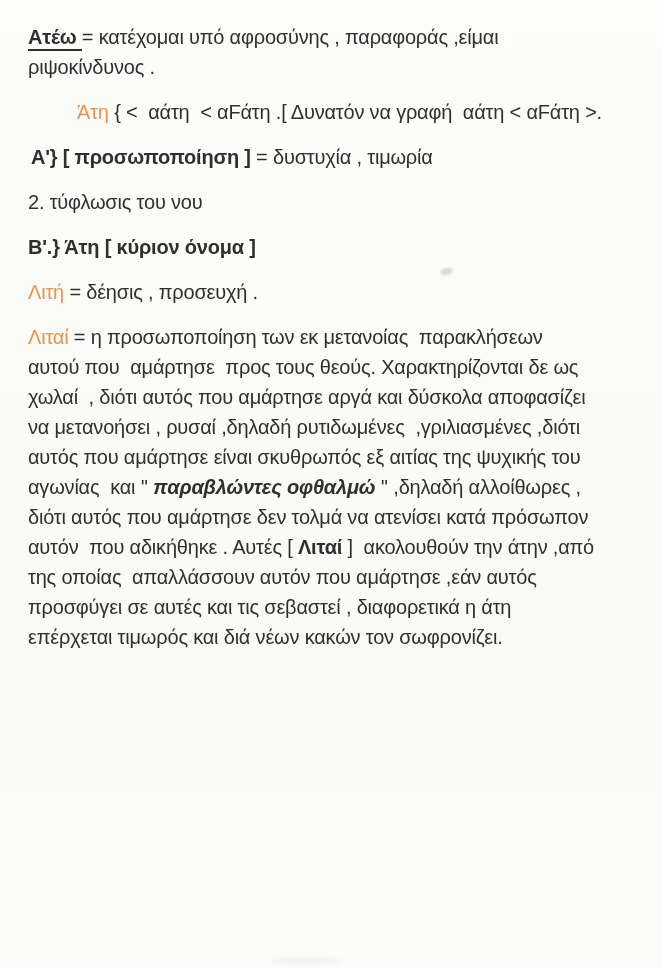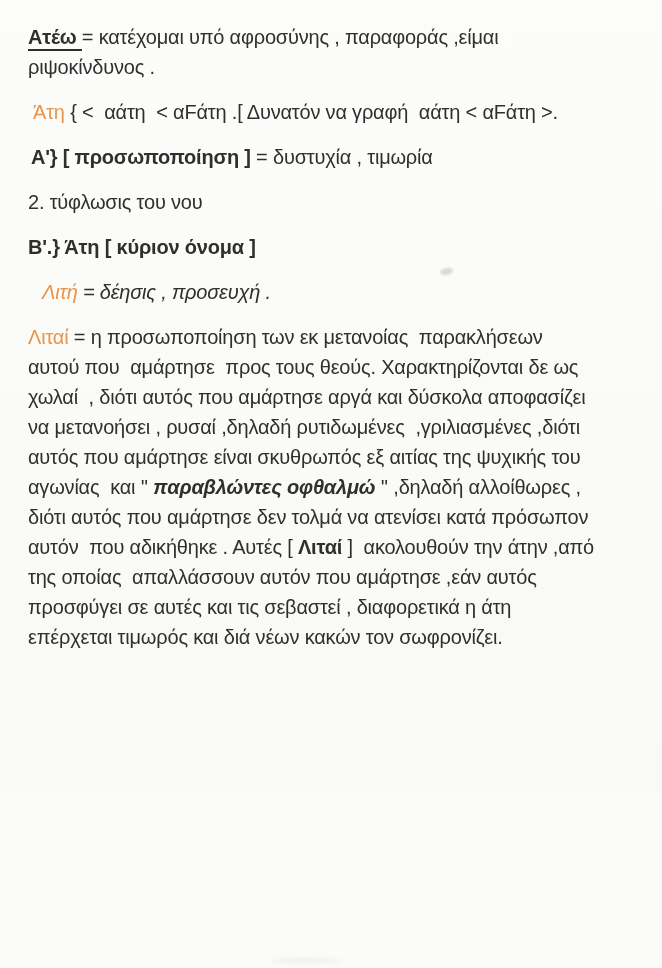--- a/index.html
+++ b/index.html
@@ -60,25 +60,25 @@
     opacity: 0.35;
   }
 </style>
 </head>
 <body>
 
 <div class="paper">
   <div class="doc-body">
       <p class="para"><span class="seg bold underline">Ατέω </span><span class="seg">= κατέχομαι υπό αφροσύνης , παραφοράς ,είμαι
 ριψοκίνδυνος .</span></p>
-      <p class="para" style="margin-left: 5px;"><span class="seg orange">Άτη</span><span class="seg"> { &lt;  αάτη  &lt; αFάτη .[ Δυνατόν να γραφή  αάτη &lt; αFάτη &gt;.</span></p>
+      <p class="para" style="margin-left: 5px; text-align: center;"><span class="seg orange">Άτη</span><span class="seg"> { &lt;  αάτη  &lt; αFάτη .[ Δυνατόν να γραφή  αάτη &lt; αFάτη &gt;.</span></p>
       <p class="para" style="margin-left: 3px;"><span class="seg bold">Α'} [ προσωποποίηση ]</span><span class="seg"> = δυστυχία , τιμωρία</span></p>
       <p class="para"><span class="seg">2. τύφλωσις του νου</span></p>
       <p class="para"><span class="seg bold">Β'.} Άτη [ κύριον όνομα ]</span></p>
-      <p class="para" style="margin-left: 14px; font-style: italic;"><span class="seg orange">Λιτή</span><span class="seg"> = δέησις , προσευχή .</span></p>
+      <p class="para" style="margin-left: 0;"><span class="seg orange">Λιτή</span><span class="seg"> = δέησις , προσευχή .</span></p>
       <p class="para"><span class="seg orange">Λιταί</span><span class="seg"> = η προσωποποίηση των εκ μετανοίας  παρακλήσεων
 αυτού που  αμάρτησε  προς τους θεούς. Χαρακτηρίζονται δε ως
 χωλαί  , διότι αυτός που αμάρτησε αργά και δύσκολα αποφασίζει
 να μετανοήσει , ρυσαί ,δηλαδή ρυτιδωμένες  ,γριλιασμένες ,διότι
 αυτός που αμάρτησε είναι σκυθρωπός εξ αιτίας της ψυχικής του
 αγωνίας  και '' </span><span class="seg italic">παραβλώντες οφθαλμώ</span><span class="seg"> '' ,δηλαδή αλλοίθωρες ,
 διότι αυτός που αμάρτησε δεν τολμά να ατενίσει κατά πρόσωπον
 αυτόν  που αδικήθηκε . Αυτές [ </span><span class="seg bold">Λιταί</span><span class="seg"> ]  ακολουθούν την άτην ,από
 της οποίας  απαλλάσσουν αυτόν που αμάρτησε ,εάν αυτός
 προσφύγει σε αυτές και τις σεβαστεί , διαφορετικά η άτη

